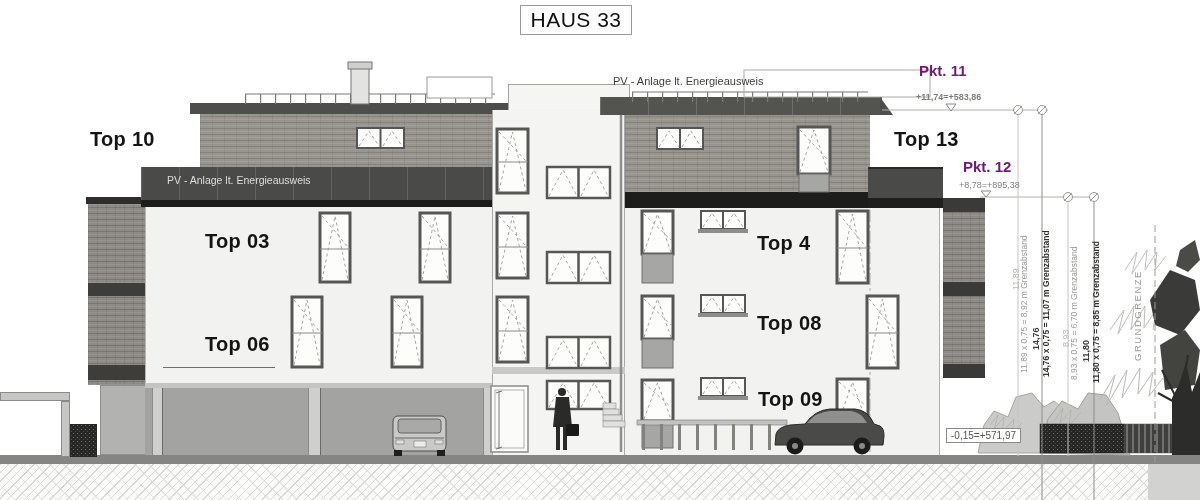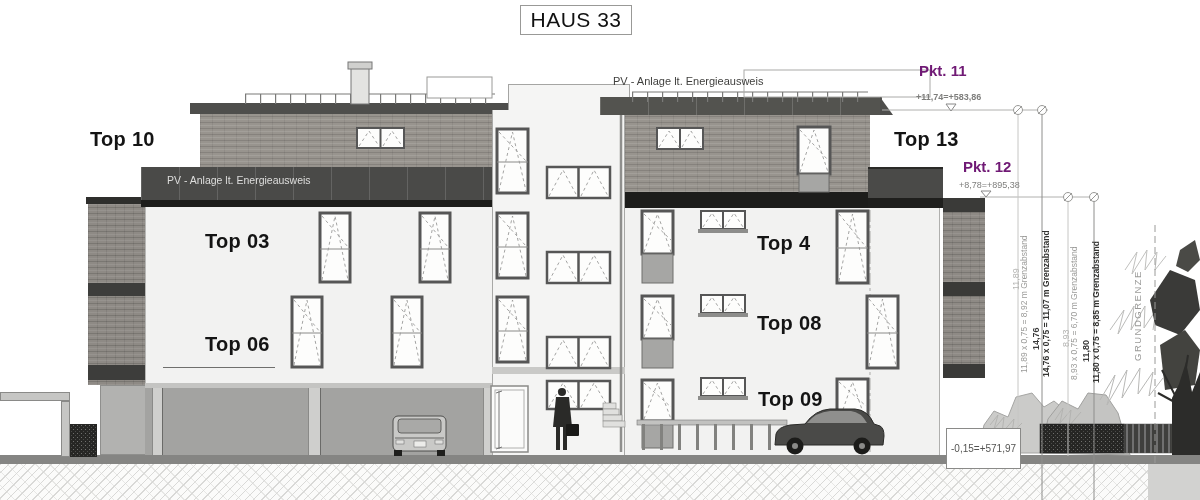--- a/index.html
+++ b/index.html
@@ -364,21 +364,21 @@
   <div class="abs toplabel" style="left:757px;top:232px;">Top 4</div>
   <div class="abs toplabel" style="left:205px;top:333px;">Top 06</div>
   <div class="abs toplabel" style="left:757px;top:312px;">Top 08</div>
   <div class="abs toplabel" style="left:758px;top:388px;">Top 09</div>
 
   <div class="abs pkt" style="left:919px;top:62px;">Pkt. 11</div>
   <div class="abs lvl" style="left:916px;top:92px;font-weight:bold;">+11,74=+583,86</div>
   <div class="abs pkt" style="left:963px;top:158px;">Pkt. 12</div>
   <div class="abs lvl" style="left:959px;top:180px;">+8,78=+895,38</div>
 
-  <div class="abs" style="left:946px;top:428px;font-size:10px;color:#555553;background:#fff;border:1px solid #8a8a88;padding:14px 4px;">-0,15=+571,97</div>
+  <div class="abs" style="left:946px;top:428px;font-size:10px;color:#555553;background:#fff;border:1px solid #8a8a88;padding:1px 4px;">-0,15=+571,97</div>
 
   <div class="vt vt-light" style="left:1021px;top:280px;">11,89</div>
   <div class="vt vt-gray" style="left:1029px;top:363px;">11,89 x 0,75 = 8,92 m Grenzabstand</div>
   <div class="vt vt-darkv" style="left:1041px;top:340px;">14,76</div>
   <div class="vt vt-dark" style="left:1051px;top:367px;">14,76 x 0,75 = 11,07 m Grenzabstand</div>
   <div class="vt vt-light" style="left:1071px;top:337px;">8,93</div>
   <div class="vt vt-gray" style="left:1079px;top:370px;">8,93 x 0,75 = 6,70 m Grenzabstand</div>
   <div class="vt vt-darkv" style="left:1091px;top:352px;">11,80</div>
   <div class="vt vt-dark" style="left:1101px;top:373px;">11,80 x 0,75 = 8,85 m Grenzabstand</div>
 

